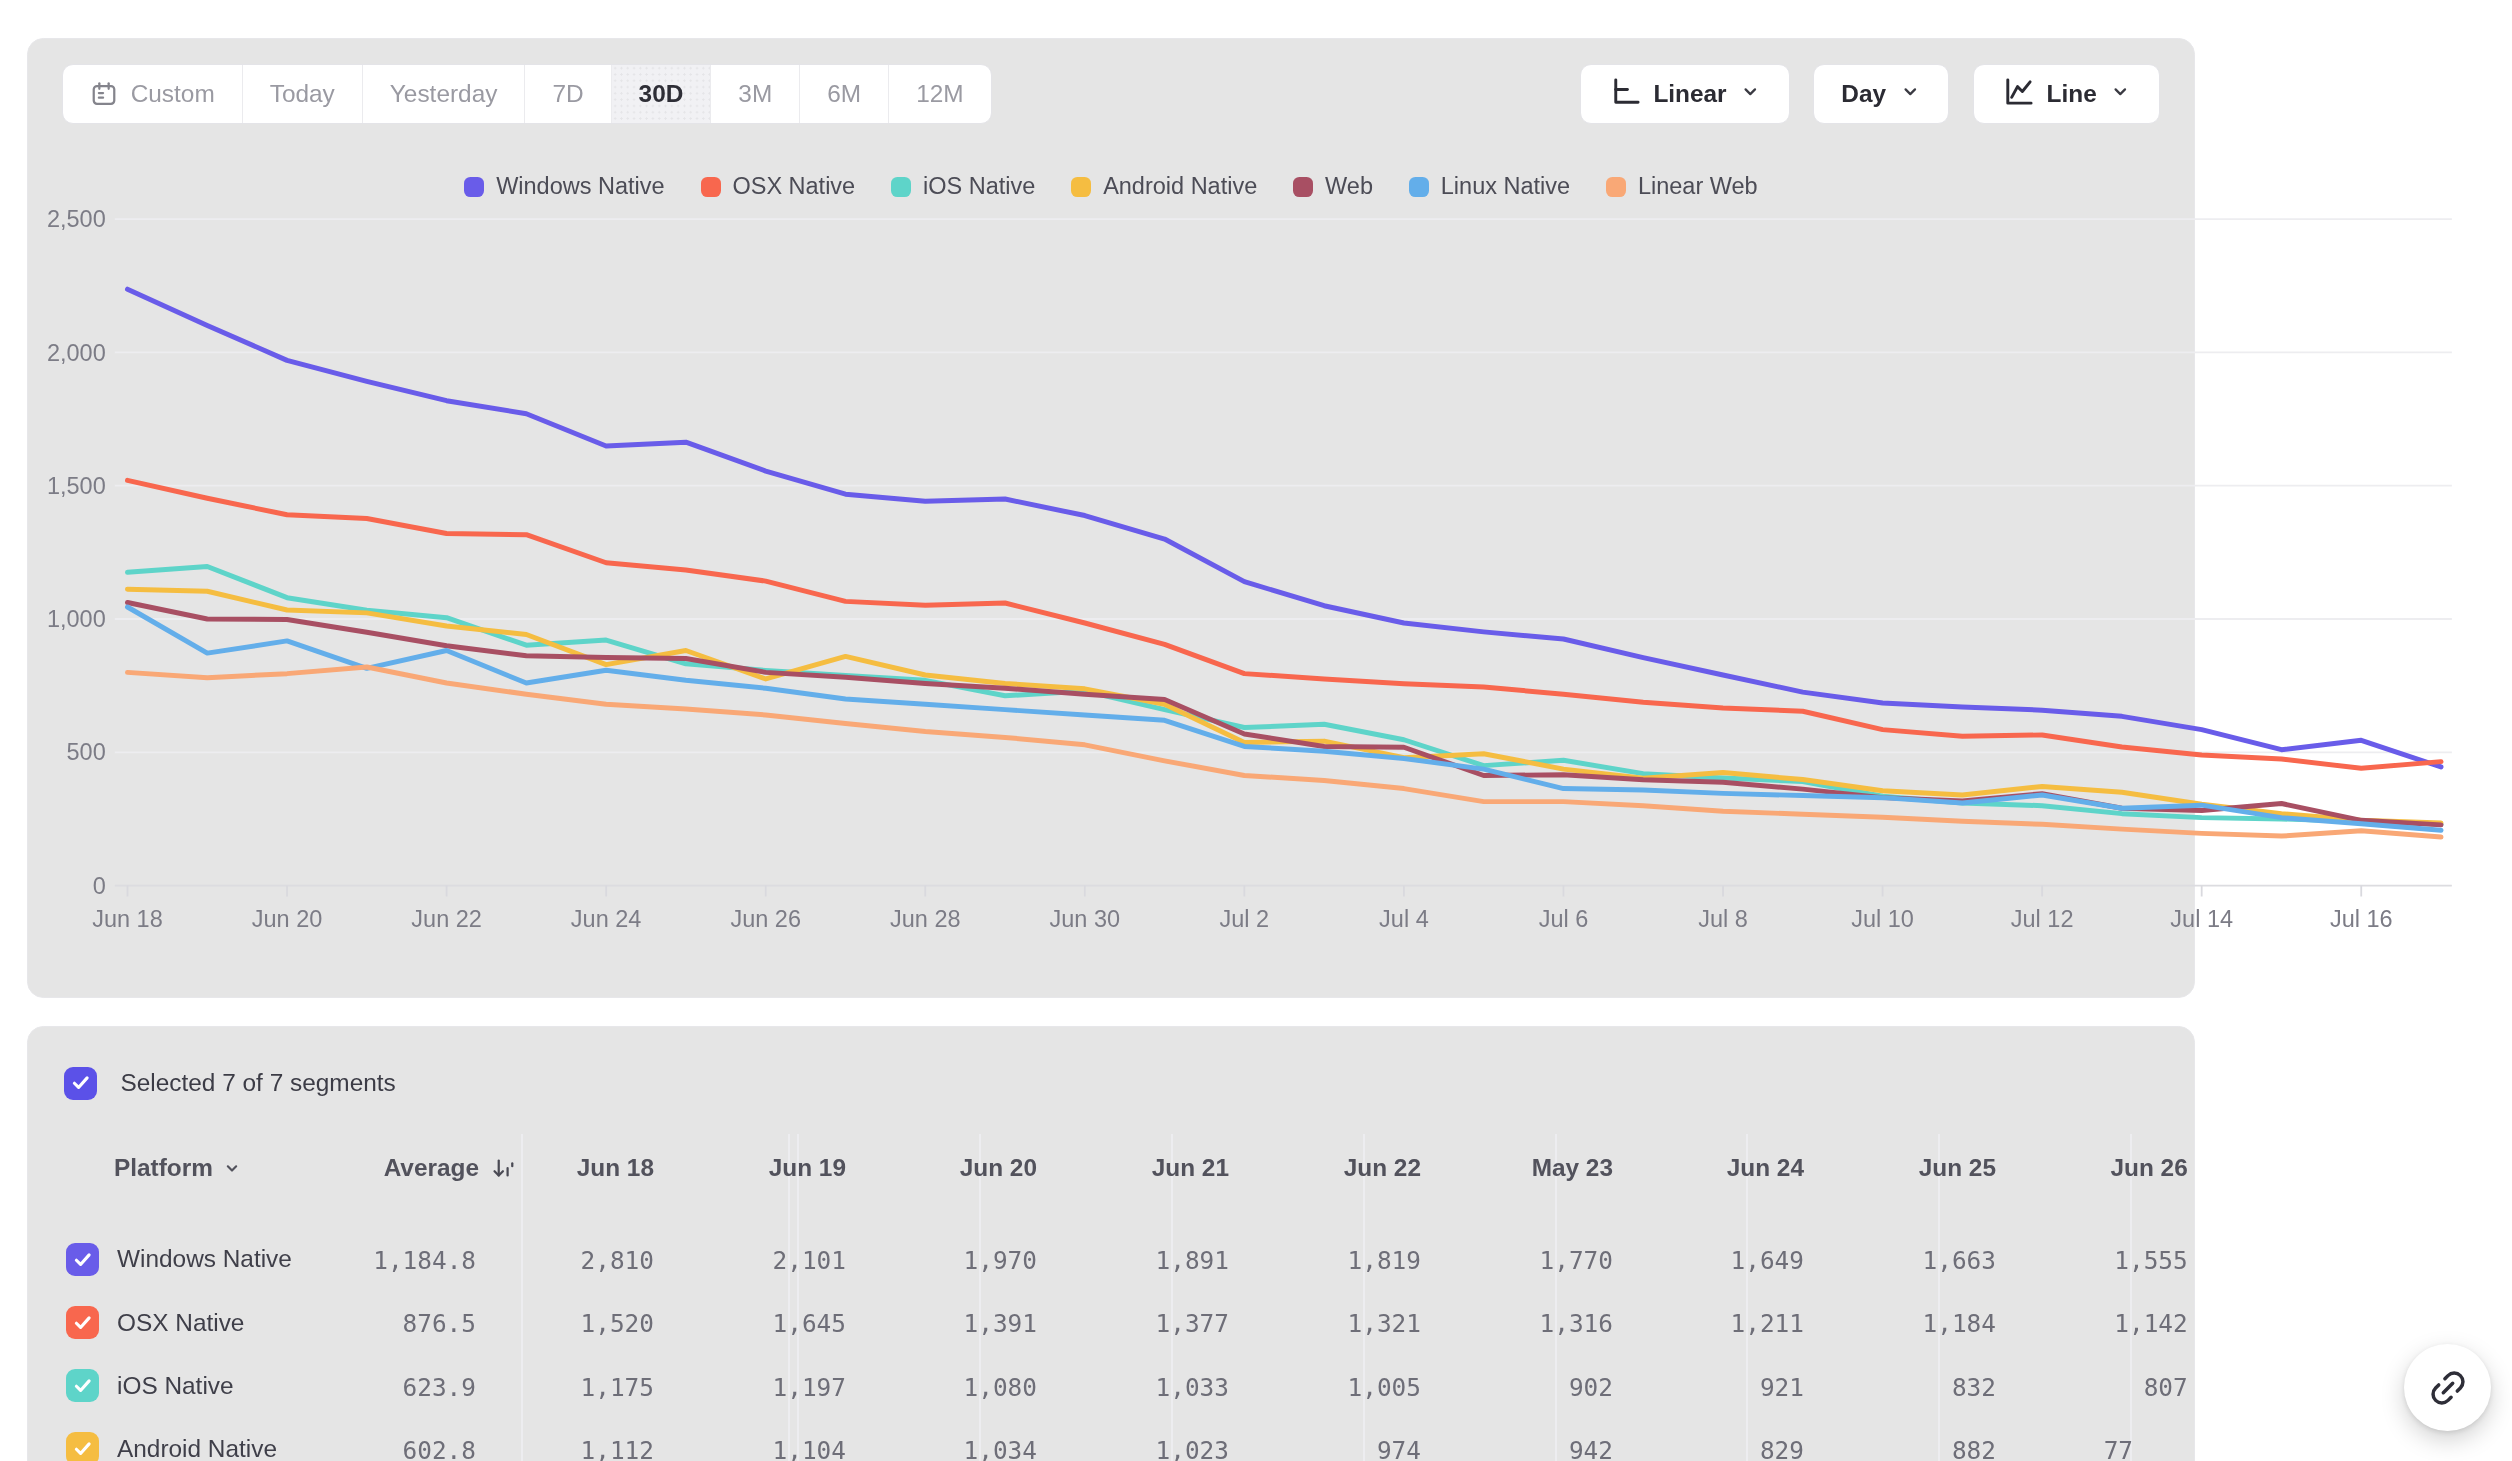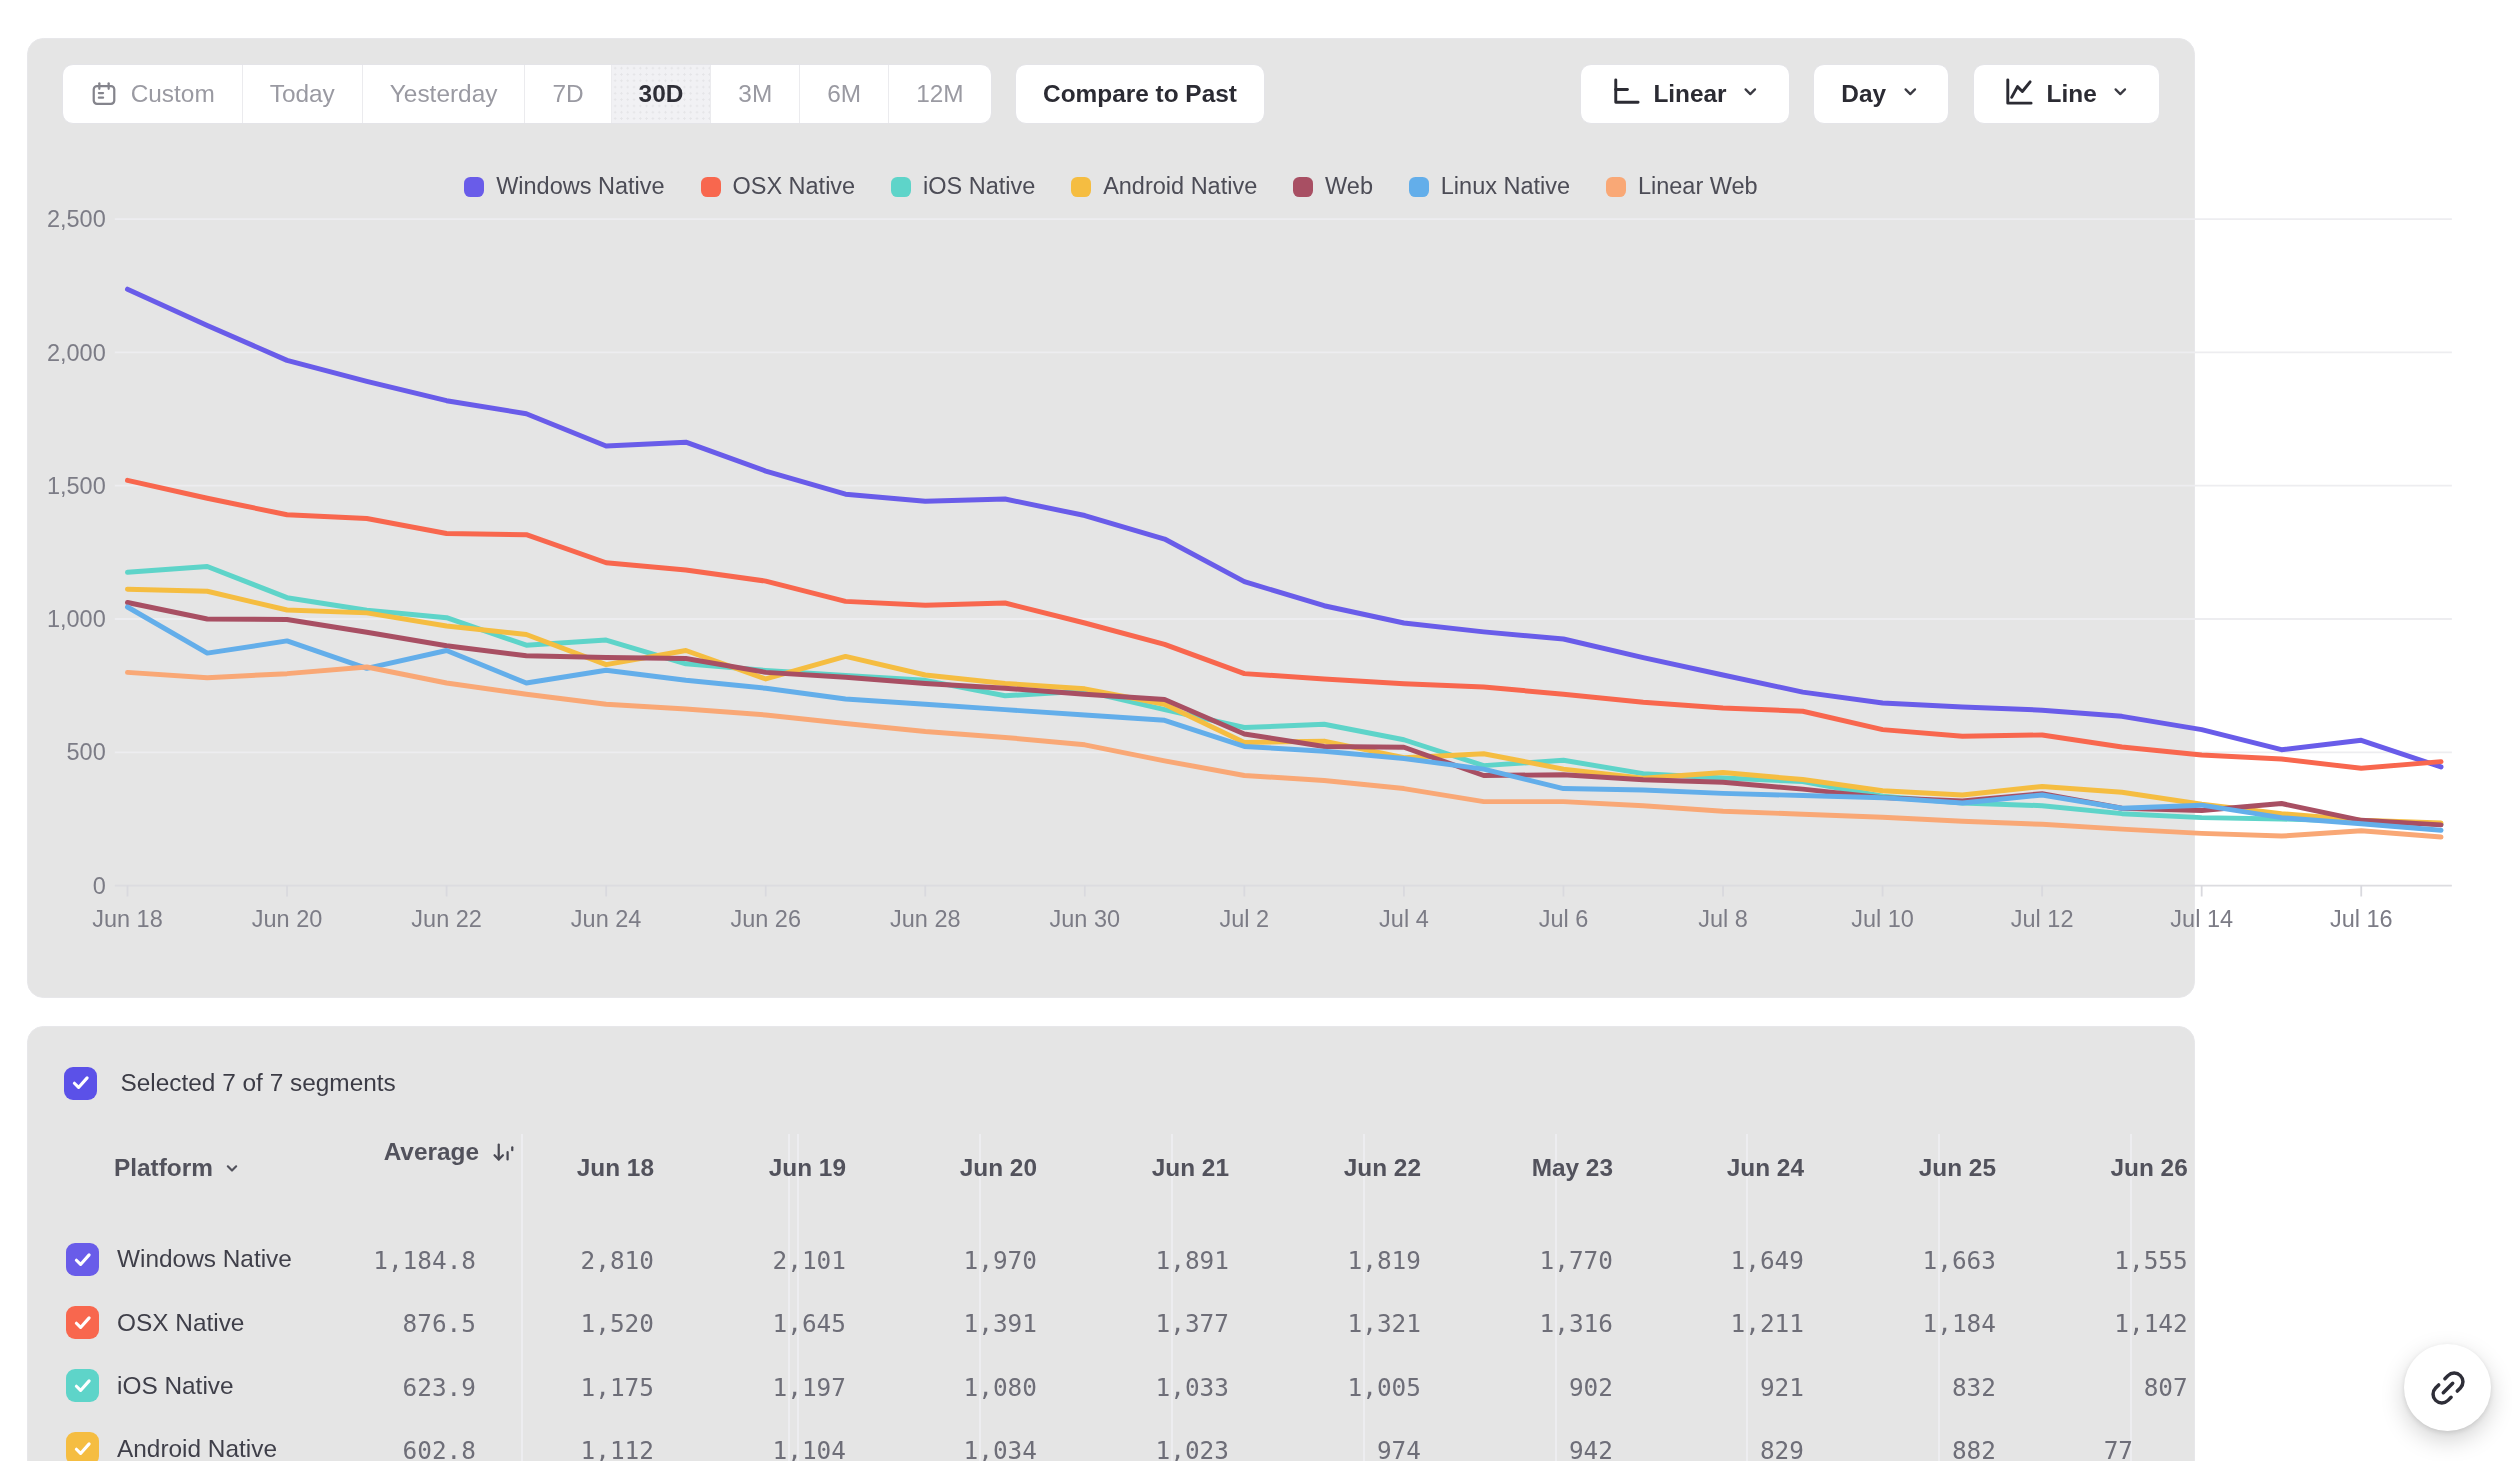--- a/index.html
+++ b/index.html
@@ -86,23 +86,20 @@
           <div class="seg">
             <span>3M</span>
           </div>
           <div class="seg">
             <span>6M</span>
           </div>
           <div class="seg">
             <span>12M</span>
           </div>
         </div>
-      <div class="btn" id="compare-btn">
-        <span>Compare to Past</span>
-      </div>
       <div class="toolbar-right">
         <div class="btn">
           <span class="ic"><svg width="33" height="33" viewBox="0 0 34 34" fill="none" stroke="#2b2b33" stroke-width="3" stroke-linecap="round" stroke-linejoin="round">
                 <polyline points="8,5 8,28 31,28"></polyline>
                 <line x1="8" y1="15" x2="20" y2="15"></line>
               </svg></span>
           <span>Linear</span>
           <span class="ic"><svg width="22.6" height="22.6" viewBox="0 0 24 24" fill="none" stroke="#3a3a42" stroke-width="2.4" stroke-linecap="round" stroke-linejoin="round">
                 <polyline points="7,10 12,15 17,10"></polyline>
               </svg></span>
@@ -230,21 +227,21 @@
         <div class="vline" style="left: 1718px;"></div>
         <div class="vline" style="left: 1910px;"></div>
         <div class="vline" style="left: 2102px;"></div>
         <div class="vline" style="left: 2293px;"></div>
         <div class="th" style="left: 63px; top: 20px;">
           <span>Platform</span>
           <svg width="20" height="20" viewBox="0 0 24 24" fill="none" stroke="#52525c" stroke-width="2.6" stroke-linecap="round" stroke-linejoin="round">
             <polyline points="7,10 12,15 17,10"></polyline>
           </svg>
         </div>
-        <div class="th num" style="right: 1678px; top: 4px;">
+        <div class="th num" style="right: 1678px; top: 20px;">
           <span>Average</span>
           <svg width="28" height="28" viewBox="0 0 30 30" fill="none" stroke="#4a4a54" stroke-width="2.4" stroke-linecap="round" stroke-linejoin="round">
             <line x1="11.5" y1="7" x2="11.5" y2="23"></line>
             <polyline points="7,18.5 11.5,23 16,18.5"></polyline>
             <line x1="21" y1="15" x2="21" y2="23"></line>
             <line x1="26" y1="10" x2="26" y2="13"></line>
           </svg>
         </div>
         <div class="th num" style="right: 1540px; top: 20px;">Jun 18</div>
         <div class="th num" style="right: 1348px; top: 20px;">Jun 19</div>

